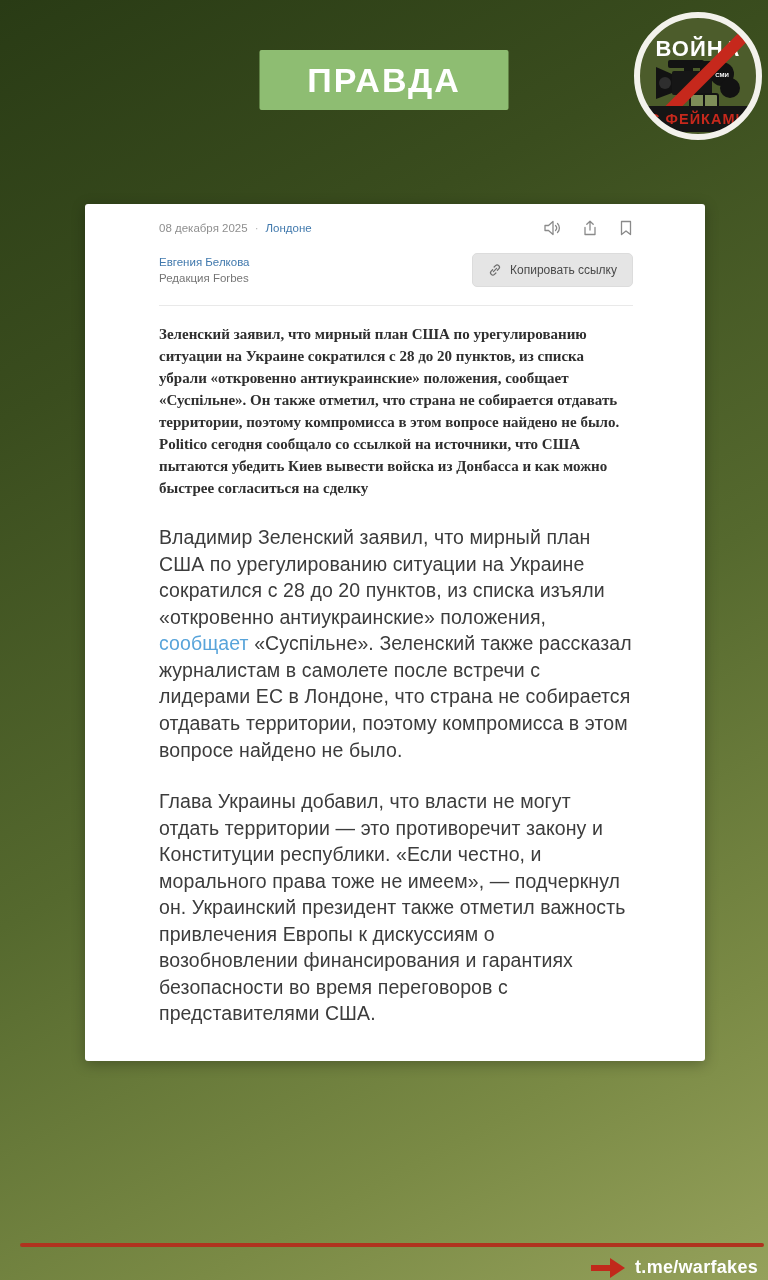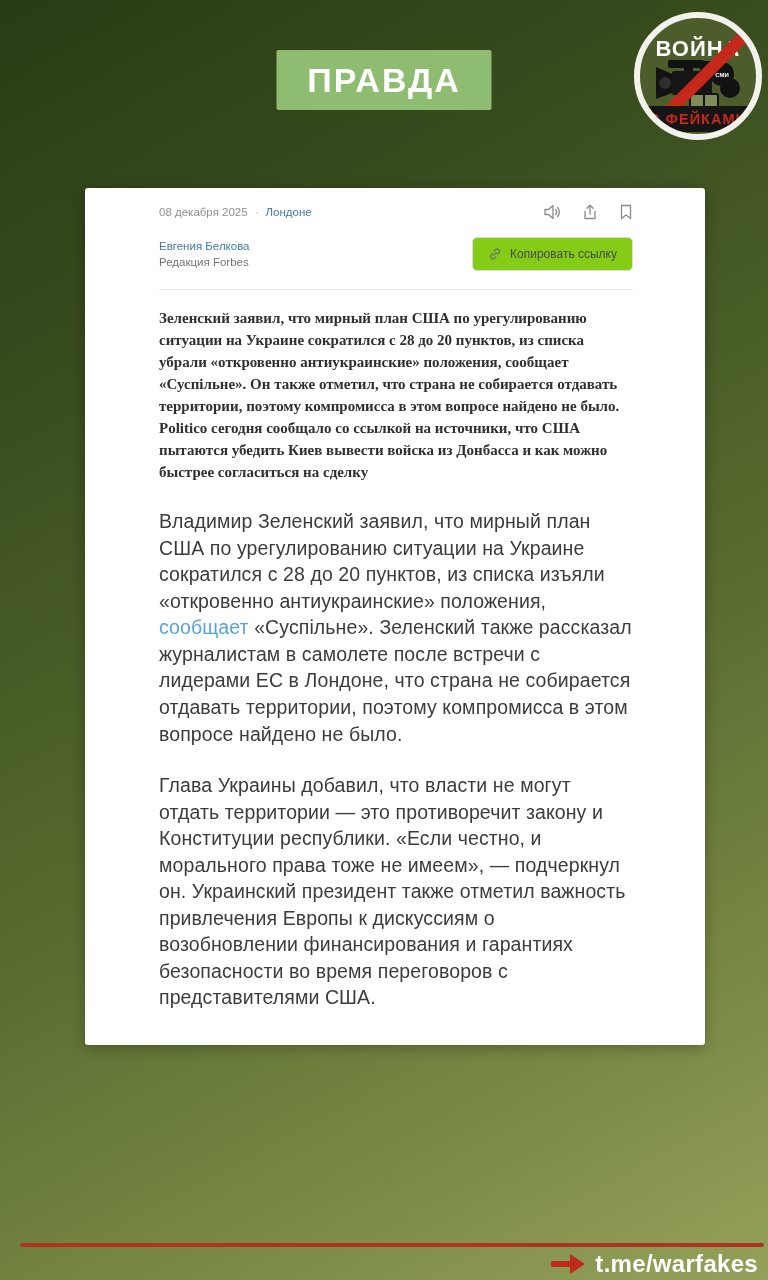--- a/index.html
+++ b/index.html
@@ -4,60 +4,60 @@
 <style>
   html,body{margin:0;padding:0;}
   body{width:768px;height:1280px;overflow:hidden;font-family:"Liberation Sans",sans-serif;}
   .poster{
     position:relative;width:768px;height:1280px;overflow:hidden;
     background:linear-gradient(152deg,#293b15 0%,#3a4d1e 25%,#55692e 55%,#7a8a45 82%,#95a15b 100%);
   }
   
   .verdict-badge{
     position:absolute;top:50px;left:50%;transform:translateX(-50%);
-    width:215px;height:60px;line-height:60px;text-align:center;
+    width:249px;height:60px;line-height:60px;text-align:center;
     background:#8ebd72;color:#ffffff;font-weight:bold;font-size:34px;letter-spacing:2px;
     border-radius:2px;
   }
   
   .logo{position:absolute;top:10px;right:4px;width:132px;height:132px;}
   
   .card{
-    position:absolute;top:188px;left:85px;width:620px;box-sizing:border-box;
+    position:absolute;top:204px;left:85px;width:620px;box-sizing:border-box;
     background:#ffffff;border-radius:3px;box-shadow:0 3px 14px rgba(0,0,0,.28);
     padding:16px 72px 34px 74px;
   }
   .meta-row{display:flex;align-items:center;font-size:11.5px;color:#8f8f8f;}
   .meta-dot{margin:0 7px;color:#b5b5b5;}
   .category-link{color:#4179ad;text-decoration:none;cursor:pointer;}
   .toolbar{margin-left:auto;display:flex;align-items:center;gap:21px;}
   .toolbar svg{display:block;cursor:pointer;}
   .headline{
     font-family:"Liberation Serif",serif;font-weight:bold;color:#2e2e2e;
     font-size:29px;line-height:1.28;margin:16px 0 0 0;letter-spacing:.2px;
   }
   .author-row{display:flex;align-items:center;justify-content:space-between;margin-top:17px;}
   .author-link{display:block;color:#4179ad;font-size:11.5px;text-decoration:none;cursor:pointer;margin-bottom:4px;}
   .author-org{color:#767676;font-size:11.5px;}
   .copy-btn{
-    display:flex;align-items:center;gap:8px;background:#84cc16;border:1px solid #dcdcdc;border-radius:5px;
+    display:flex;align-items:center;gap:8px;background:#e5e5e5;border:1px solid #dcdcdc;border-radius:5px;
     padding:9px 15px;font-size:12px;color:#4a4a4a;cursor:pointer;font-family:"Liberation Sans",sans-serif;
   }
   .divider{border:none;border-top:1px solid #e9e9e9;margin:18px 0 0 0;}
   .lede{
     font-family:Liberation Serif, serif;font-weight:bold;color:#2f2f2f;
     font-size:15px;line-height:1.47;margin:17px 0 0 0;
   }
   .body-par{color:#3c3c3c;font-size:19.5px;line-height:1.36;margin:25px 0 0 0;letter-spacing:.1px;}
   .body-link{color:#58a4da;text-decoration:none;cursor:pointer;}
   
   .red-line{position:absolute;left:20px;right:4px;bottom:33px;height:4px;background:#b0331f;border-radius:2px;}
   .footer-row{
     position:absolute;right:10px;bottom:2px;display:flex;align-items:center;gap:9px;
-    color:#ffffff;font-weight:bold;font-size:24px;letter-spacing:.3px;
+    color:#ffffff;font-weight:bold;font-size:18px;letter-spacing:.3px;
   }
 </style>
 </head>
 <body>
 
 <div class="poster">
 
   <div class="verdict-badge">ПРАВДА</div>
 
   <div class="logo">

